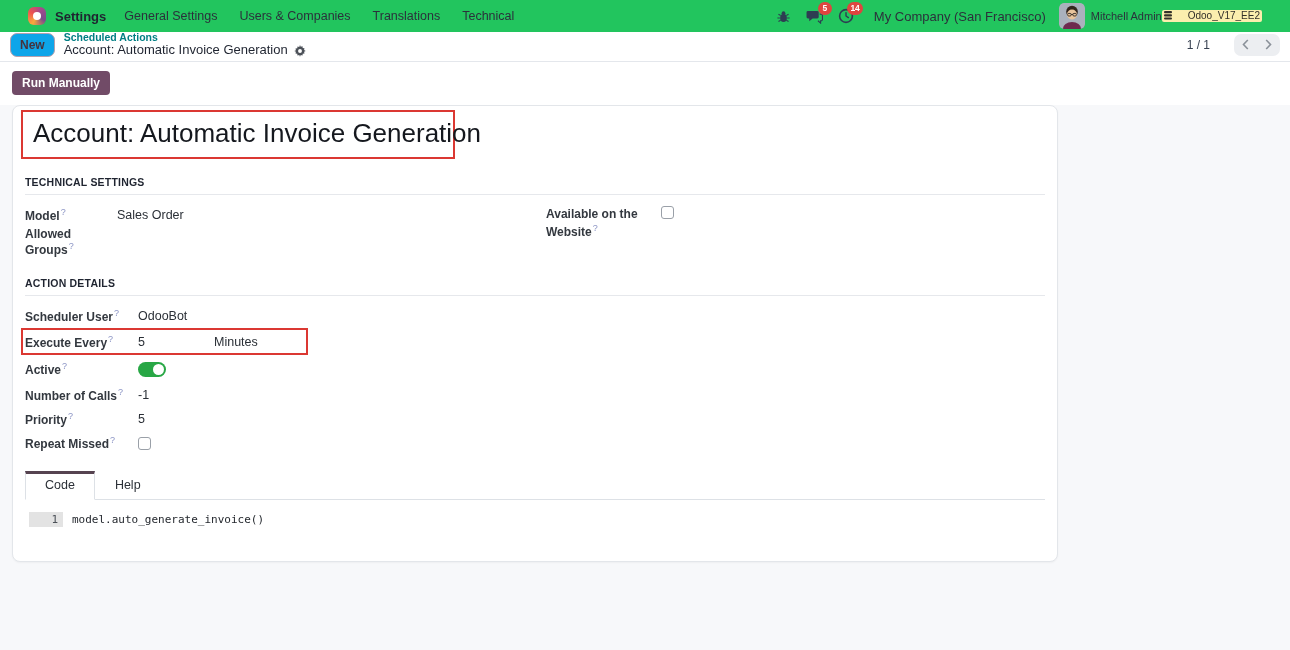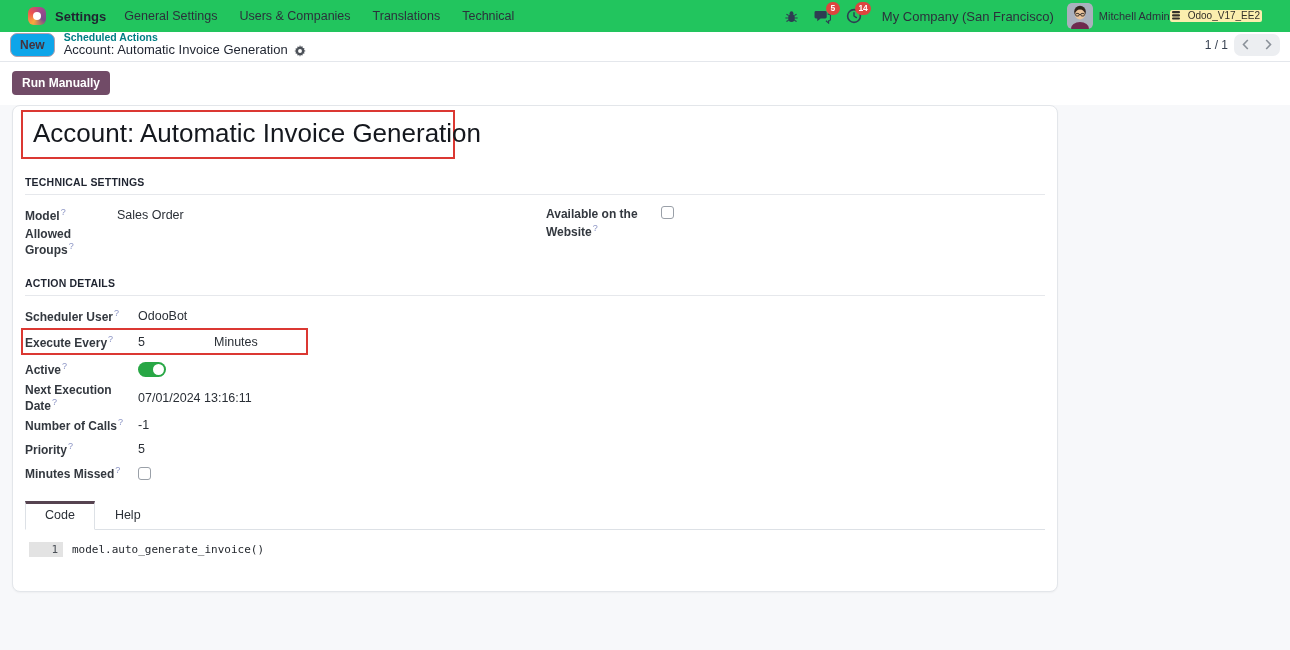--- a/index.html
+++ b/index.html
@@ -16,34 +16,34 @@
   .nav-item { font-size:12.5px; color:#2b313b; cursor:pointer; }
   .topbar-right { margin-left:auto; display:flex; align-items:center; gap:13px; }
   .sysicon { position:relative; width:18px; height:18px; display:flex; align-items:center; justify-content:center; cursor:pointer; }
   .badge { position:absolute; top:-5px; right:-8px; min-width:14px; height:13px; padding:0 3px;
            border-radius:8px; color:#fff; font-size:8.5px; font-weight:700; line-height:13px; text-align:center; }
   .company-name { font-size:13px; color:#2b313b; margin-left:6px; cursor:pointer; }
   .user-block { display:flex; align-items:center; gap:6px; cursor:pointer; }
   .avatar { width:26px; height:26px; border-radius:5px; overflow:hidden; flex-shrink:0; }
   .user-meta { display:flex; flex-direction:row; line-height:1.15; }
   .user-name { font-size:11px; color:#2b313b; }
-  .db-chip { display:flex; align-items:center; gap:8px; font-size:10px; color:#33302a;
+  .db-chip { display:flex; align-items:center; gap:16px; font-size:10px; color:#33302a;
              padding:0 2px; border-radius:2px; width:max-content; }
 
   
   .control-panel { height:30px; background:#fff; display:flex; align-items:center;
                    padding:0 10px 4px 10px; border-bottom:1px solid #e4e7ec; }
   .btn-new { font-size:12px; font-weight:600; color:#46323d; background:#0ea5e9;
              border:1px solid #b5a0ad; border-radius:7px; padding:4px 9px; cursor:pointer; }
   .breadcrumb-col { display:flex; flex-direction:column; margin-left:9px; line-height:1.15; }
   .bc-parent { font-size:10.5px; font-weight:700; cursor:pointer; }
   .bc-current-row { display:flex; align-items:center; gap:6px; }
   .bc-current { font-size:13px; color:#1f2430; }
   .bc-gear { cursor:pointer; display:flex; }
-  .pager { margin-left:auto; display:flex; align-items:center; gap:6px; }
+  .pager { margin-left:auto; display:flex; align-items:center; gap:24px; }
   .pager-count { font-size:12px; color:#374151; }
   .pager-btns { display:flex; background:#eceef1; border-radius:7px; }
   .pager-btn { width:23px; height:22px; display:flex; align-items:center; justify-content:center; cursor:pointer; }
 
   
   .statusbar { background:#fff; padding:9px 12px 10px 12px; }
   .btn-run { color:#fff; font-size:12px; font-weight:700; border:none; border-radius:4px;
              padding:5px 10px; cursor:pointer; }
 
   
@@ -234,37 +234,33 @@
       <span class="field-label"><span>Execute Every</span><sup class="help">?</sup></span>
       <span class="field-value val-w">5</span>
       <span class="field-value">Minutes</span>
     </div>
 
     <div class="field-row w113" style="min-height:28px;">
       <span class="field-label"><span>Active</span><sup class="help">?</sup></span>
       <span class="toggle" style="background:#28a745;"></span>
     </div>
 
-    <div class="field-row w113">
-      <span class="field-label"><span>Next Execution Date</span><sup class="help">?</sup></span>
-      <span class="field-value">07/01/2024 13:16:11</span>
-    </div>
 
     <div class="field-row w113">
       <span class="field-label"><span>Number of Calls</span><sup class="help">?</sup></span>
       <span class="field-value">-1</span>
     </div>
 
     <div class="field-row w113">
       <span class="field-label"><span>Priority</span><sup class="help">?</sup></span>
       <span class="field-value">5</span>
     </div>
 
     <div class="field-row w113">
-      <span class="field-label"><span>Minutes Missed</span><sup class="help">?</sup></span>
+      <span class="field-label"><span>Repeat Missed</span><sup class="help">?</sup></span>
       <span class="checkbox"></span>
     </div>
 
     <div class="tabs">
       <span class="tab active">Code</span>
       <span class="tab">Help</span>
     </div>
 
     <div class="code-area">
       <span class="gutter">1</span>

